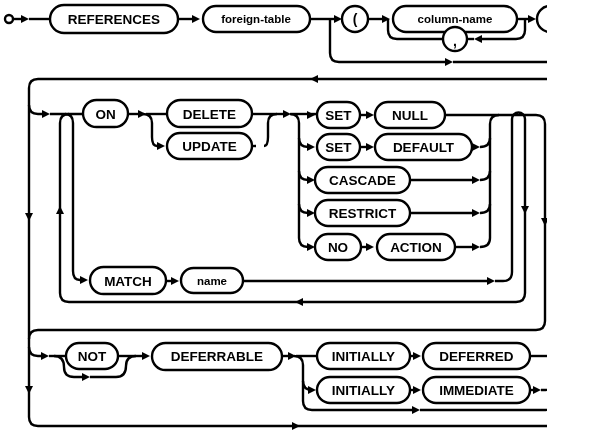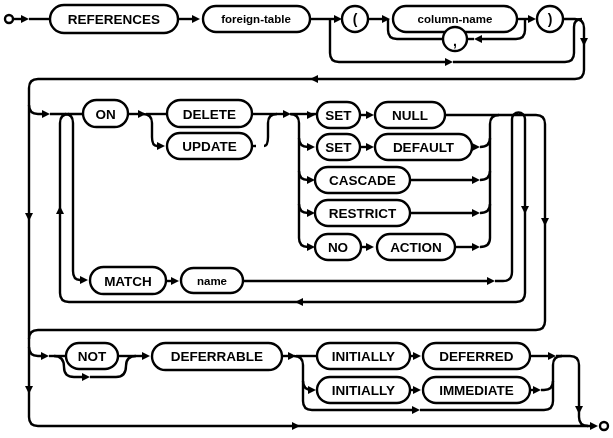--- a/index.html
+++ b/index.html
@@ -1,16 +1,16 @@
 <!DOCTYPE html>
 <html><head>
 <meta charset="utf-8">
 <style>
   html,body{margin:0;padding:0;background:#ffffff;}
-  .stage{position:relative;width:613px;height:438px;background:#ffffff;overflow:hidden;}
+  .stage{position:relative;width:547px;height:438px;background:#ffffff;overflow:hidden;}
   svg{display:block;}
   .rail{fill:none;stroke:#000;stroke-width:2.4;}
   .pill{fill:#fff;stroke:#000;stroke-width:2.4;}
   .term{fill:#fff;stroke:#000;stroke-width:2.4;}
   .ah{fill:#000;stroke:none;}
   text.kw{font-family:"Liberation Sans",sans-serif;font-weight:bold;font-size:13.5px;fill:#000;text-anchor:middle;}
   text.nt{font-family:"Liberation Sans",sans-serif;font-weight:bold;font-size:11.5px;fill:#000;text-anchor:middle;}
   text.pn{font-family:"Liberation Sans",sans-serif;font-weight:bold;font-size:14px;fill:#000;text-anchor:middle;}
 </style>
 </head>

